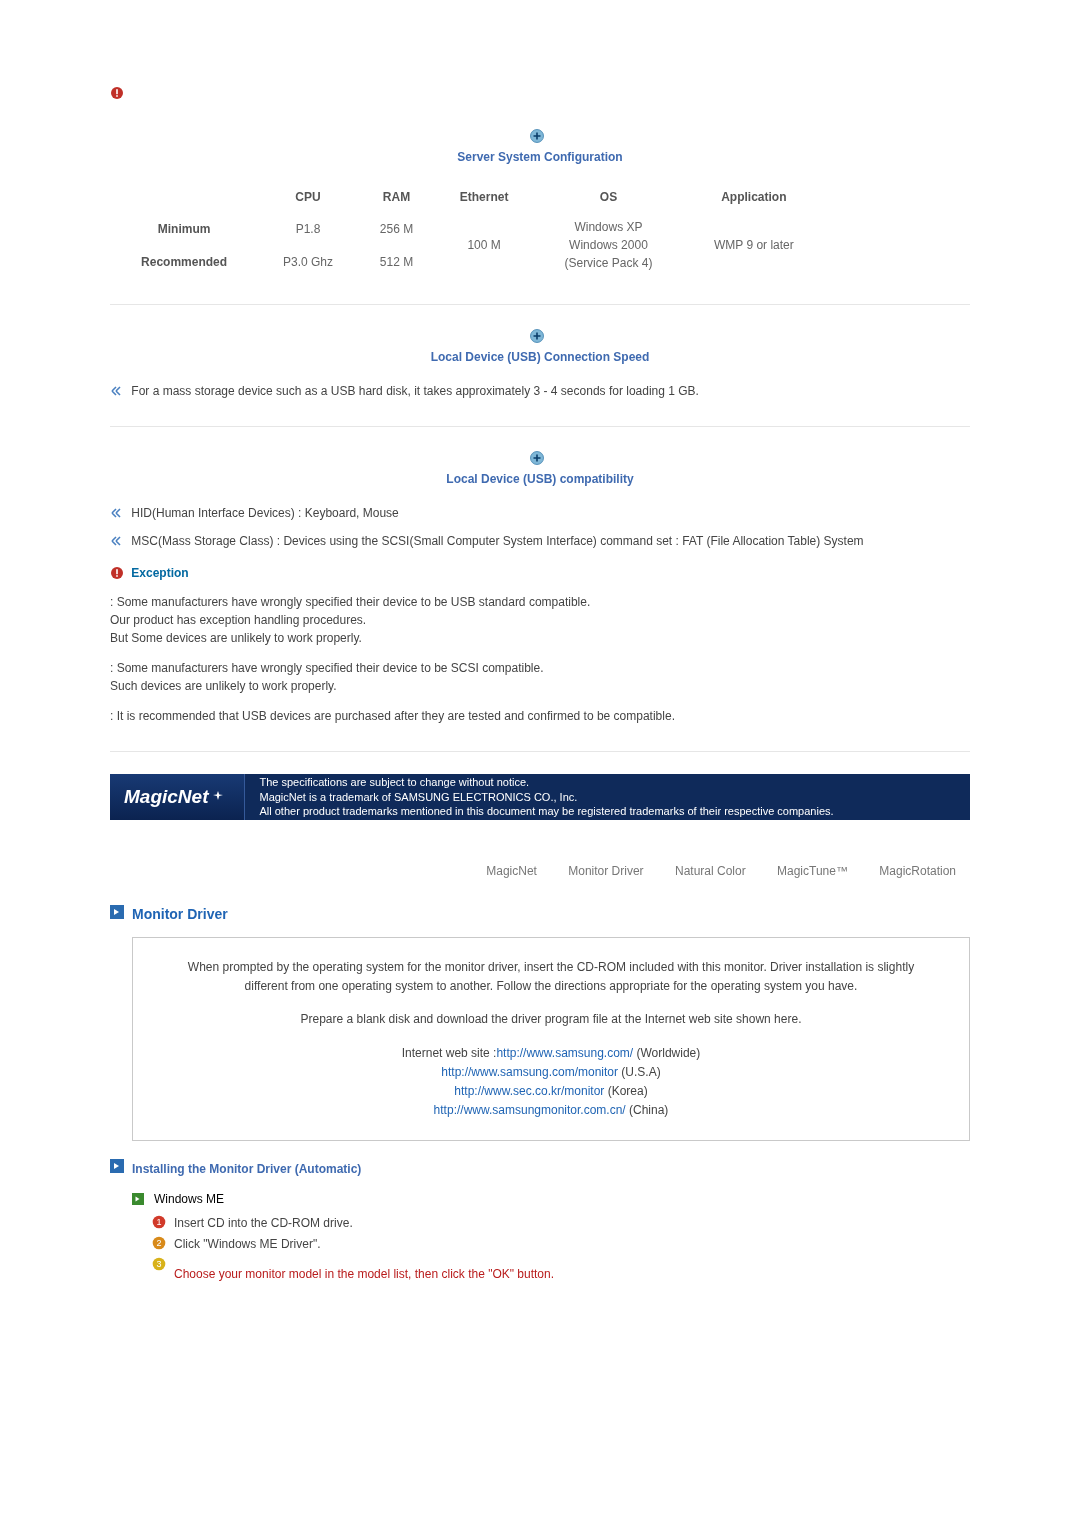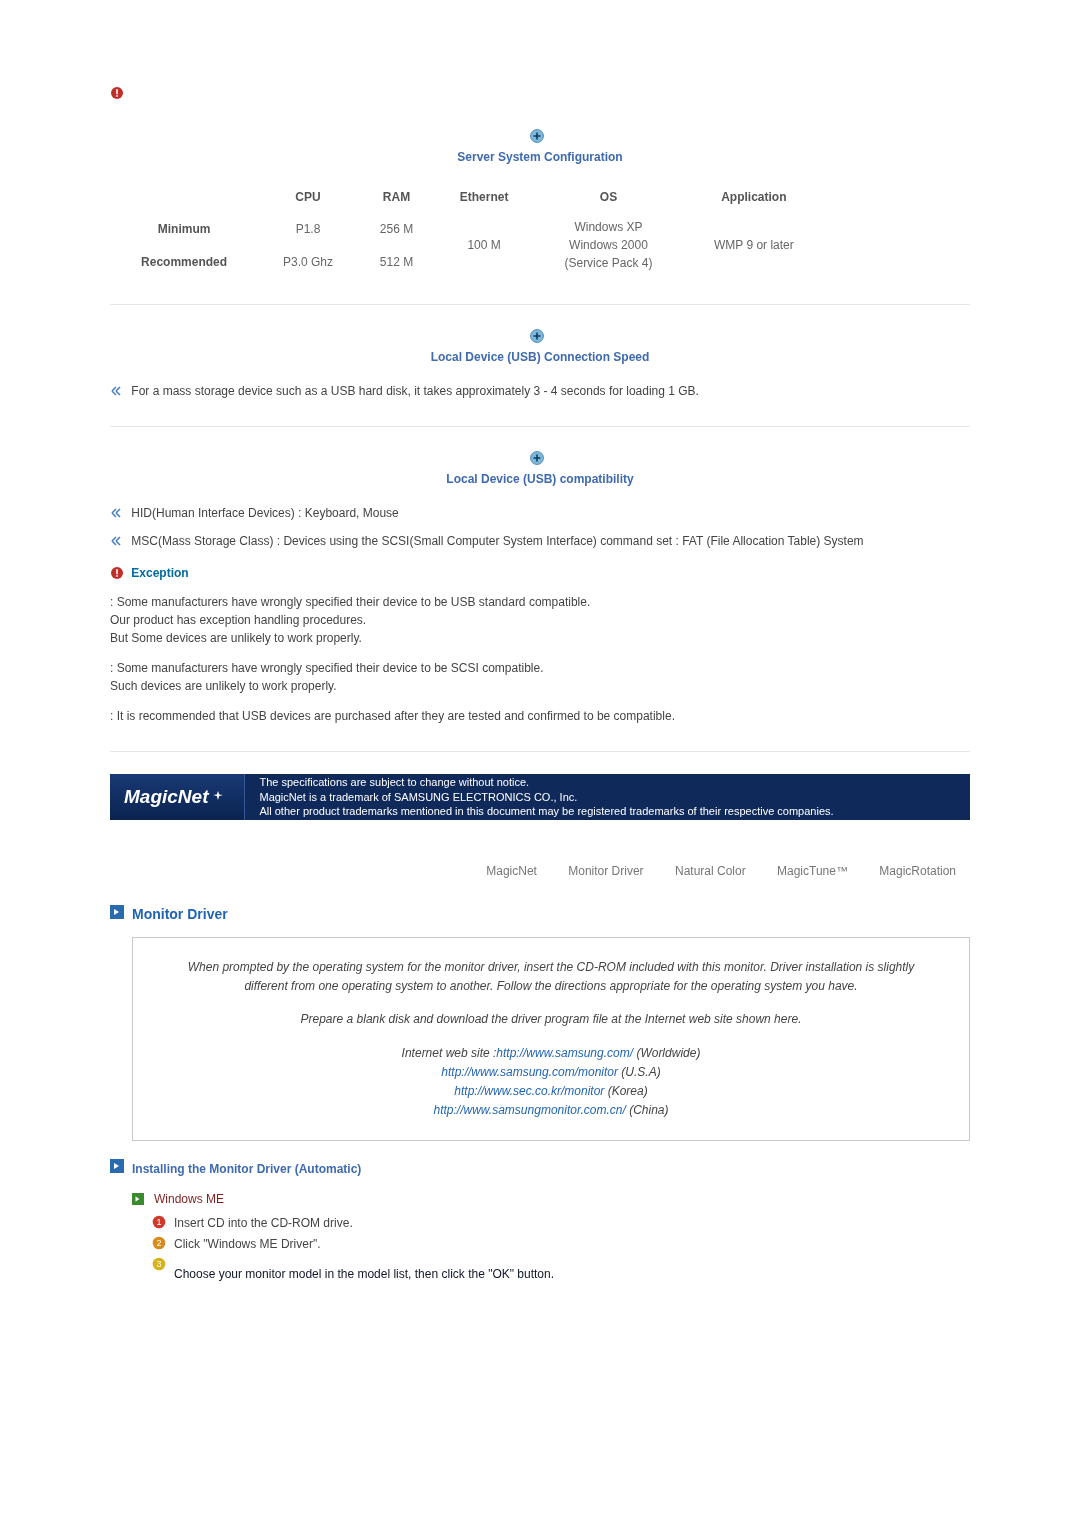--- a/index.html
+++ b/index.html
@@ -136,21 +136,20 @@
     display: inline-block;
   }
   .info-box {
     border: 1px solid #c9c9c9;
     padding: 20px 36px;
     margin: 0 0 18px 22px;
     text-align: center;
     color: #444;
     font-size: 12px;
     line-height: 1.6;
-    font-style: italic;
   }
   .info-box a { color: #1f64b4; text-decoration: none; }
   .sub-heading {
     color: #3f6ab0;
     font-weight: bold;
     margin: 16px 0 12px 0;
     display: flex;
     align-items: center;
   }
   .sub-heading .sq-arrow { margin-right: 8px; }
@@ -166,26 +165,26 @@
   }
   .step-circle {
     width: 14px; height: 14px; display: inline-block;
     position: absolute; left: 0; top: 1px;
   }
   .step-body { color: #444; }
   .os-item {
     margin: 8px 0 4px 22px;
     display: flex;
     align-items: center;
-    color: #7f1d1d;
+    color: #000000;
   }
   .indent-step {
     margin-left: 64px;
     margin-top: 12px;
-    color: #0f172a;
+    color: #b91c1c;
   }
   svg { display: block; }
 </style>
 </head>
 <body>
 
 <div class="page">
 
   <div class="note-row">
     <span class="bullet">

